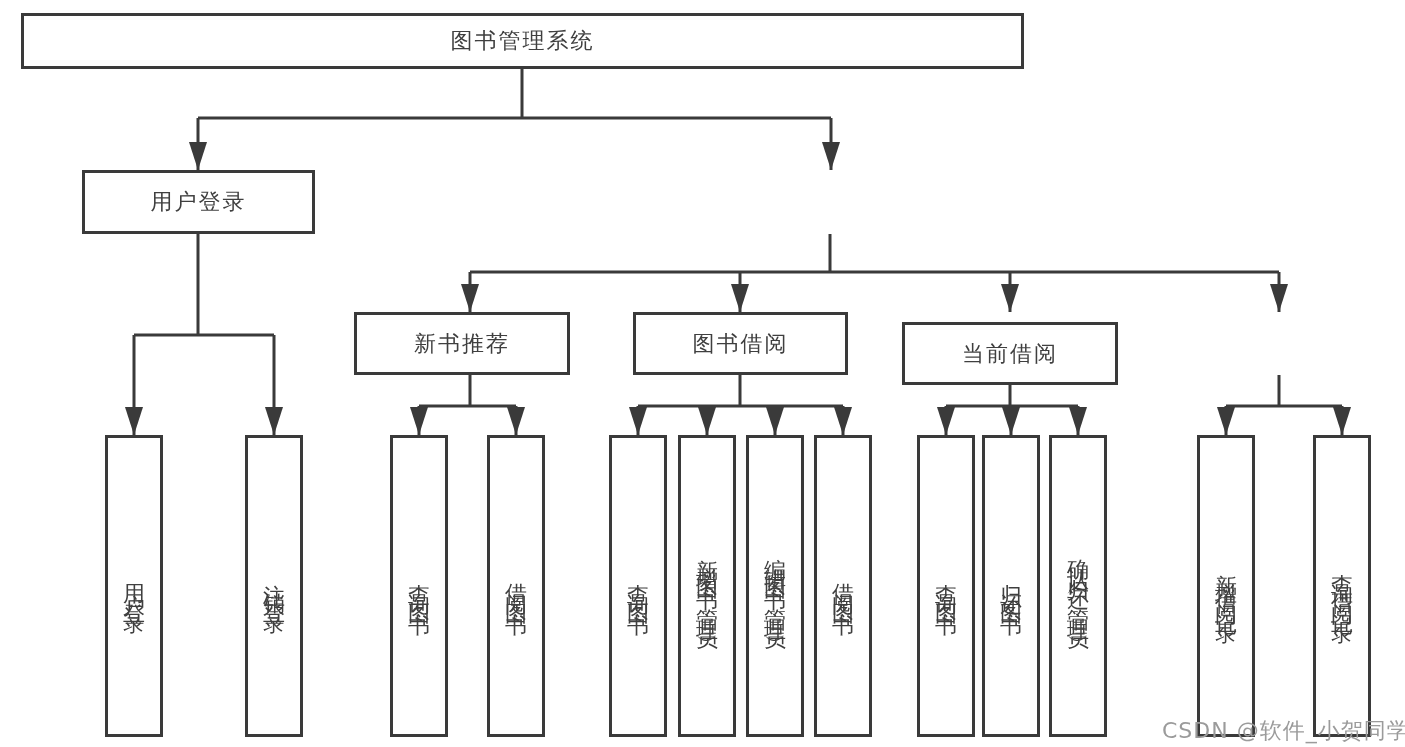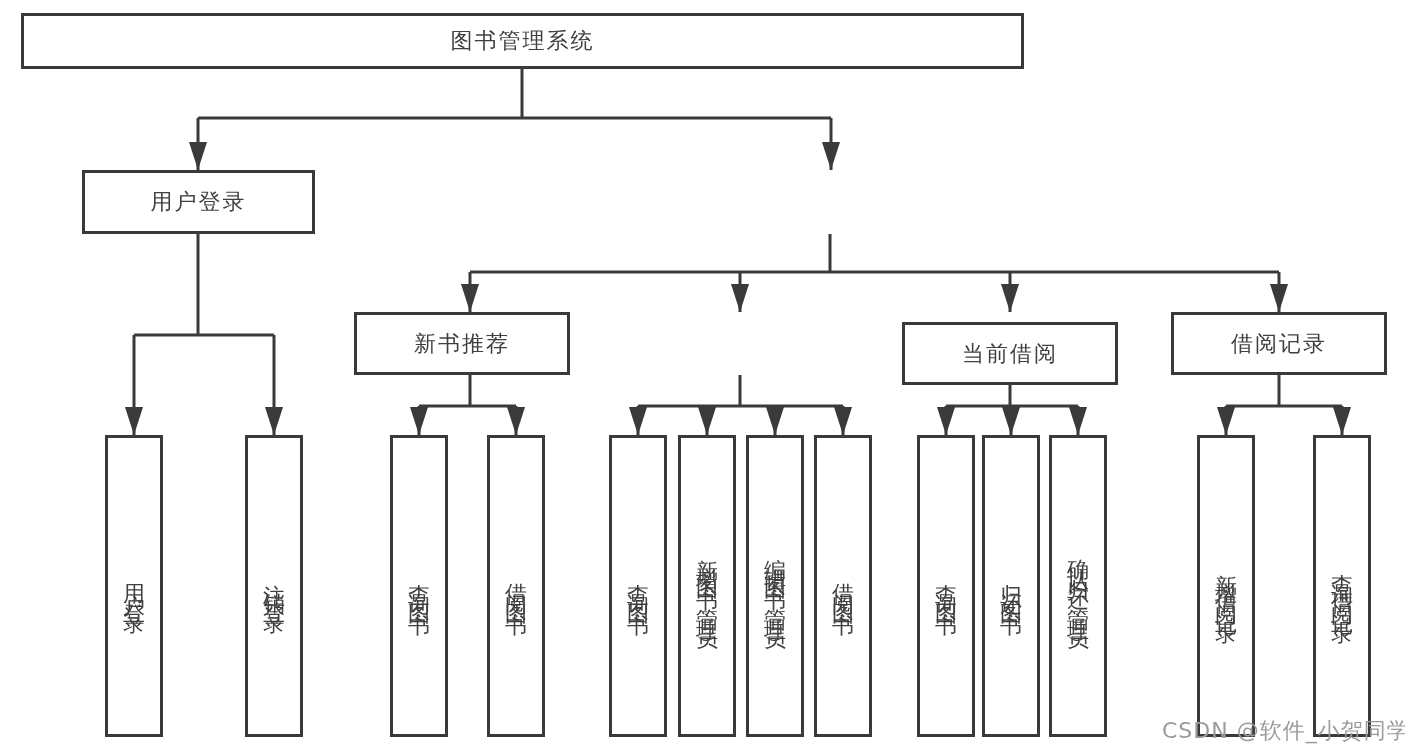--- a/index.html
+++ b/index.html
@@ -104,25 +104,25 @@
     <span>图书管理系统</span>
   </div>
 
   <div class="hbox" style="left:82px; top:170px; width:233px; height:64px;">
     <span>用户登录</span>
   </div>
 
   <div class="hbox" style="left:354px; top:312px; width:216px; height:63px;">
     <span>新书推荐</span>
   </div>
+  <div class="hbox" style="left:633px; top:312px; width:215px; height:63px;">
+    <span>图书借阅</span>
+  </div>
   <div class="hbox" style="left:902px; top:312px; width:216px; height:63px;margin-top:10px;">
     <span>当前借阅</span>
-  </div>
-  <div class="hbox" style="left:1171px; top:312px; width:216px; height:63px;">
-    <span>借阅记录</span>
   </div>
 
   <div class="vbox" style="left:105px;">
     <span class="vlabel">用户登录</span>
   </div>
   <div class="vbox" style="left:245px;">
     <span class="vlabel">注销登录</span>
   </div>
 
   <div class="vbox" style="left:390px;">

